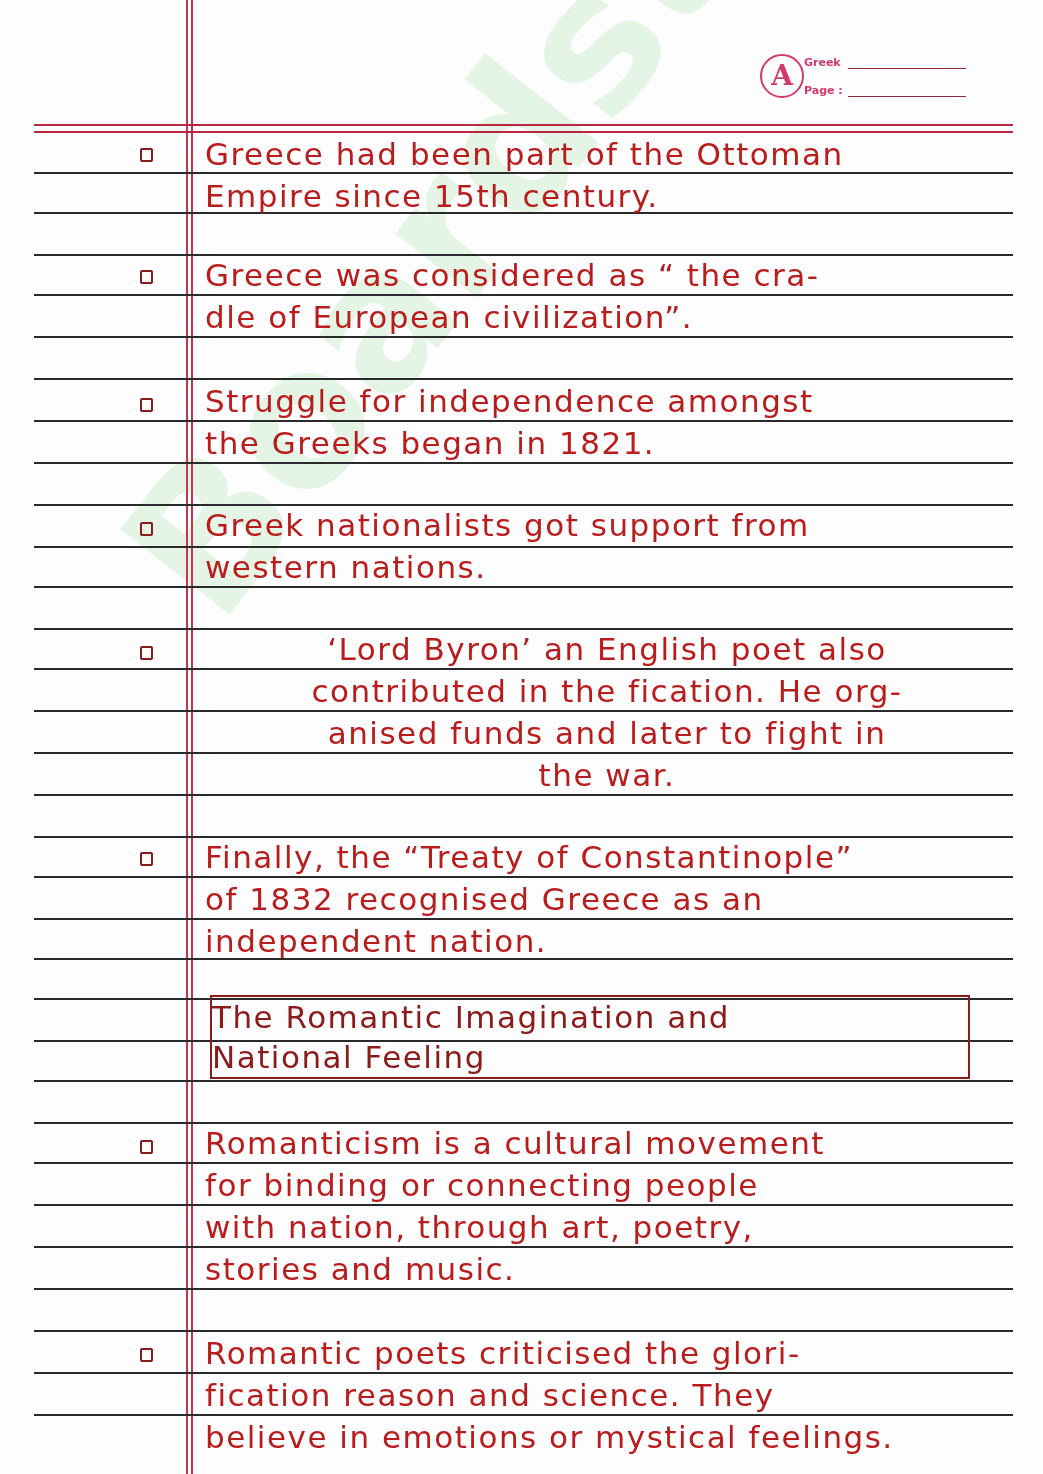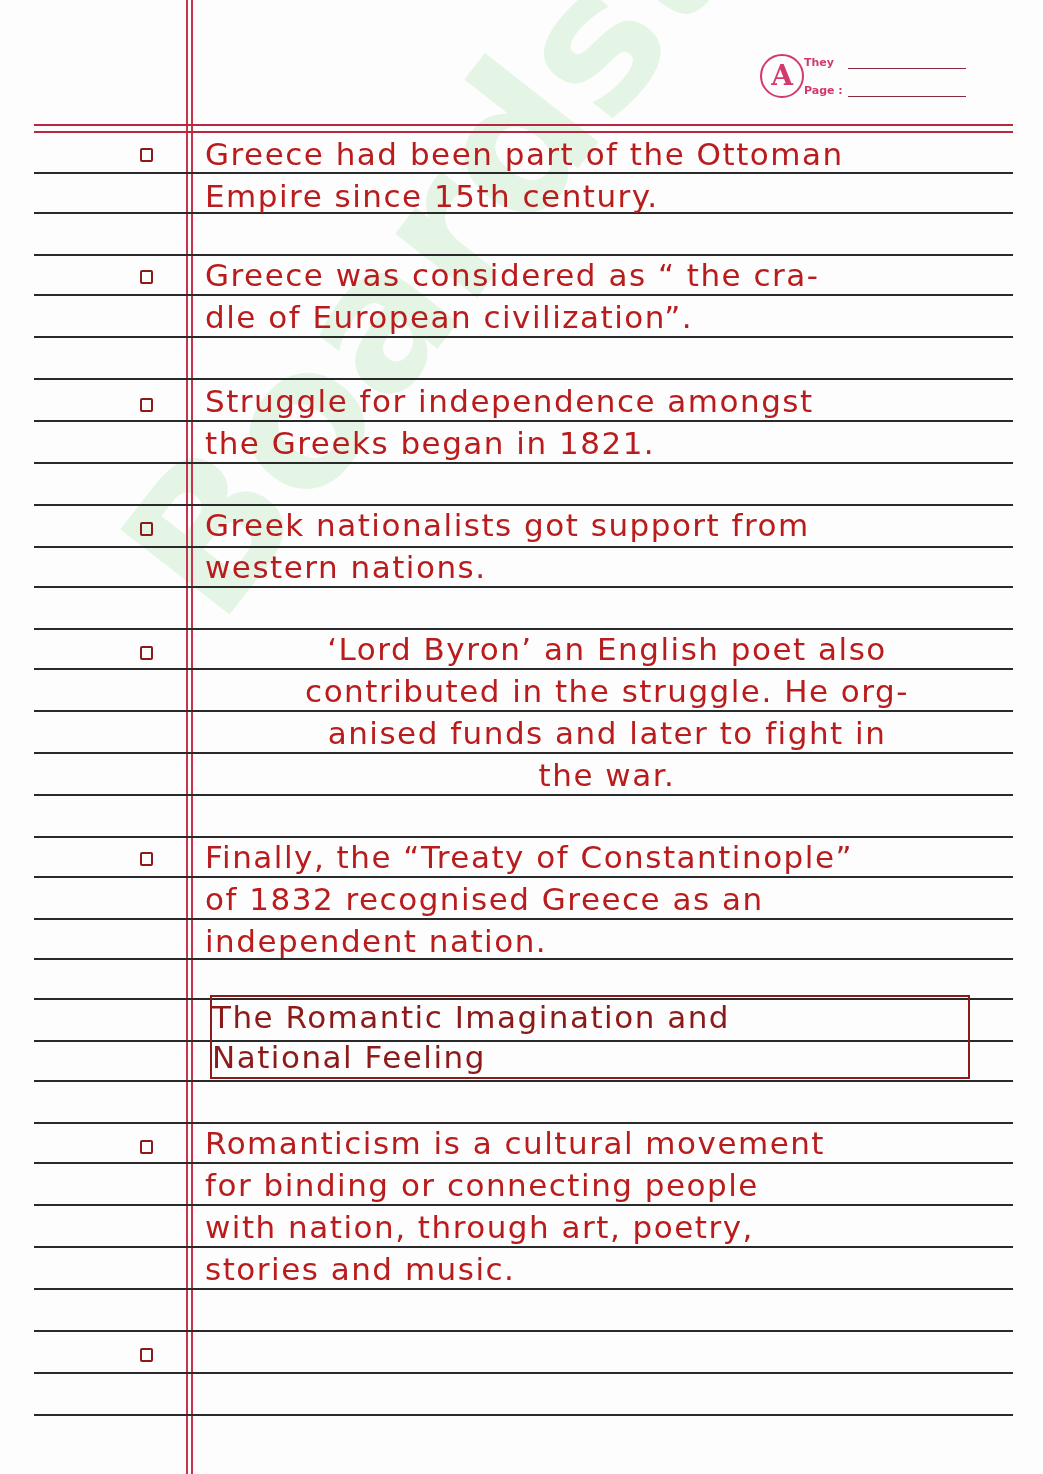--- a/index.html
+++ b/index.html
@@ -29,21 +29,21 @@
 
 <div class="page">
 
   <div class="watermark">Boardstudy</div>
 
   <div class="margin-v" style="left:186px;"></div>
   <div class="margin-v" style="left:191px;"></div>
 
   <div class="stamp">
     <div class="logo">A</div>
-    <span class="lbl" style="top:6px;">They</span>
+    <span class="lbl" style="top:6px;">Greek</span>
     <span class="line" style="top:18px;"></span>
     <span class="lbl" style="top:34px;">Page :</span>
     <span class="line" style="top:46px;"></span>
   </div>
 
   <div class="header-line" style="top:124px;"></div>
   <div class="header-line" style="top:131px;"></div>
 
   <div class="rule" style="top:172px;"></div>
   <div class="rule" style="top:212px;"></div>
@@ -97,21 +97,21 @@
 
   <div class="bullet" style="top:522px;"></div>
   <div class="text" style="top:504px;">
     <span class="ln">Greek nationalists got support from</span>
     <span class="ln">western nations.</span>
   </div>
 
   <div class="bullet" style="top:646px;"></div>
   <div class="text" style="top:628px;text-align:center;">
     <span class="ln">‘Lord Byron’ an English poet also</span>
-    <span class="ln">contributed in the struggle. He org-</span>
+    <span class="ln">contributed in the fication. He org-</span>
     <span class="ln">anised funds and later to fight in</span>
     <span class="ln">the war.</span>
   </div>
 
   <div class="bullet" style="top:852px;"></div>
   <div class="text" style="top:836px;">
     <span class="ln">Finally, the “Treaty of Constantinople”</span>
     <span class="ln">of 1832 recognised Greece as an</span>
     <span class="ln">independent nation.</span>
   </div>
@@ -123,14 +123,19 @@
 
   <div class="bullet" style="top:1140px;"></div>
   <div class="text" style="top:1122px;">
     <span class="ln">Romanticism is a cultural movement</span>
     <span class="ln">for binding or connecting people</span>
     <span class="ln">with nation, through art, poetry,</span>
     <span class="ln">stories and music.</span>
   </div>
 
   <div class="bullet" style="top:1348px;"></div>
+  <div class="text" style="top:1332px;">
+    <span class="ln">Romantic poets criticised the glori-</span>
+    <span class="ln">fication reason and science. They</span>
+    <span class="ln">believe in emotions or mystical feelings.</span>
+  </div>
 
 </div>
 
 </body></html>

